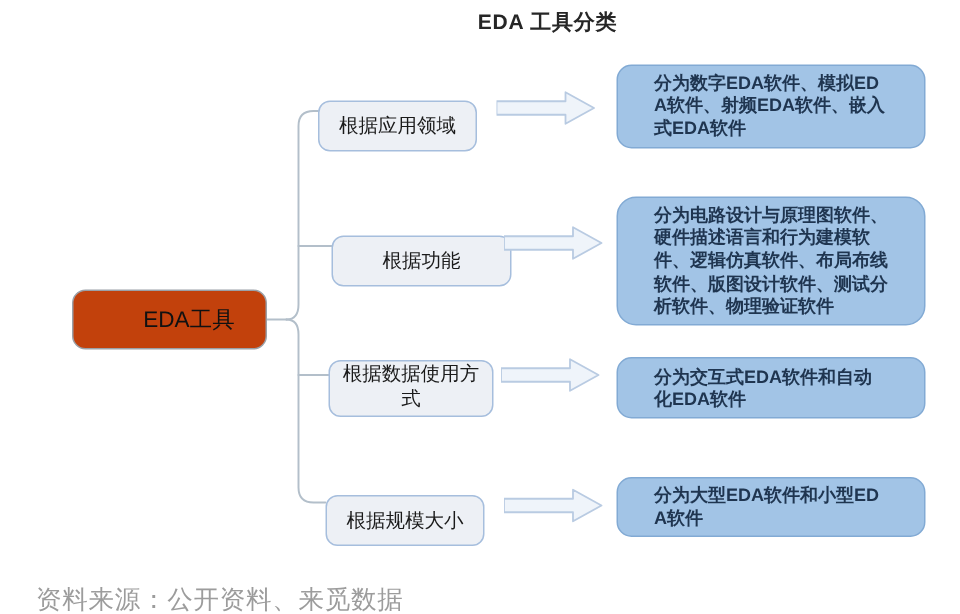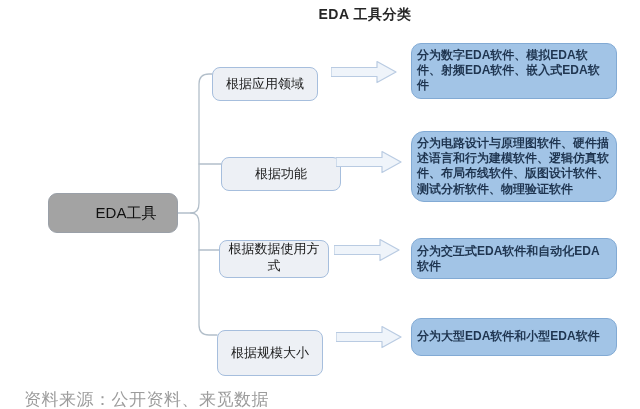--- a/index.html
+++ b/index.html
@@ -26,56 +26,56 @@
     overflow:hidden;
   }
   .stage{position:absolute;left:0;top:0;width:640px;height:409px;}
   .title{
     position:absolute;left:250px;top:6px;width:230px;
     text-align:center;font-size:14px;font-weight:bold;
     color:var(--title-text);letter-spacing:.5px;
   }
   .root-node{
     position:absolute;left:48px;top:193px;width:130px;height:40px;
-    background:#a3a3a3;border:1.4px solid var(--root-border);border-radius:9px;
+    background:#c2410c;border:1.4px solid var(--root-border);border-radius:9px;
     display:flex;align-items:center;justify-content:center;
     font-size:15px;color:#111;padding-left:26px;
   }
   svg.connector{position:absolute;left:0;top:0;width:640px;height:409px;pointer-events:none;}
   svg.connector path{fill:none;stroke:var(--connector);stroke-width:1.3;stroke-linecap:round;}
   .cat-box{
     position:absolute;
     background:var(--category-fill);
     border:1.3px solid var(--category-border);
     border-radius:8px;
     display:flex;align-items:center;justify-content:center;
     text-align:center;
     font-size:13px;line-height:1.3;color:var(--category-text);
     padding:2px 4px;
     margin-top:10px;
   }
   .cat-1{left:212px;top:57px;width:106px;height:34px;}
   .cat-2{left:221px;top:147px;width:120px;height:34px;}
   .cat-3{left:219px;top:230px;width:110px;height:38px;align-items:flex-end;}
-  .cat-4{left:217px;top:320px;width:106px;height:46px;}
+  .cat-4{left:217px;top:320px;width:106px;height:34px;}
   .arrow{position:absolute;width:66px;height:24px;}
   .arrow polygon{fill:var(--arrow-fill);stroke:var(--arrow-border);stroke-width:1.2;stroke-linejoin:round;}
   .arrow-1{left:331px;top:60px;}
   .arrow-2{left:336px;top:150px;}
   .arrow-3{left:334px;top:238px;}
   .arrow-4{left:336px;top:325px;}
   .result-box{
     position:absolute;left:411px;width:206px;
     background:var(--result-box-fill);
     border:1px solid var(--result-box-border);
     border-radius:10px;
     display:flex;align-items:center;
     font-size:12px;font-weight:bold;line-height:15.2px;
     color:var(--result-text);
-    padding:4px 5px;
+    padding:4px 24px;
     word-break:break-all;
   }
   .res-1{top:43px;min-height:55px;}
   .res-2{top:131px;min-height:62px;border-radius:13px;}
   .res-3{top:238px;min-height:41px;align-items:flex-end;}
   .res-4{top:318px;min-height:38px;}
   .footer{
     position:absolute;left:24px;top:388px;
     font-size:17px;color:var(--footer-text);letter-spacing:.5px;
   }

